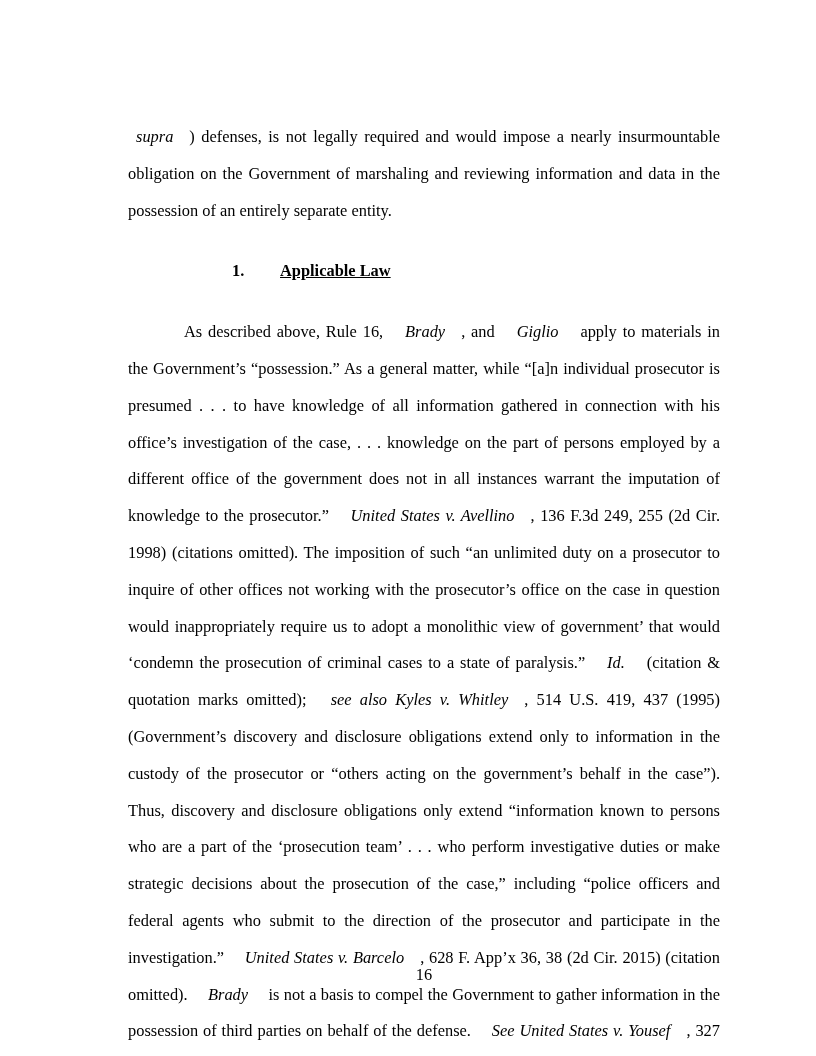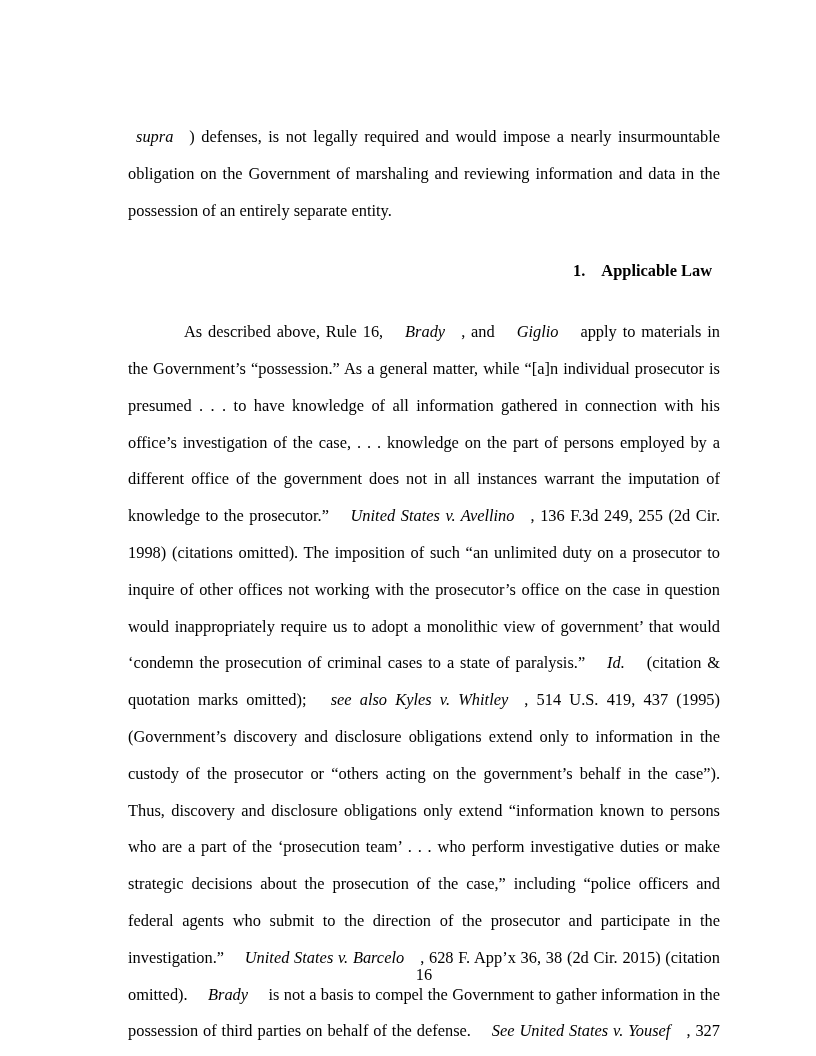--- a/index.html
+++ b/index.html
@@ -30,21 +30,22 @@
     text-align: justify;
   }
   .para.indent {
     text-indent: 48px;
   }
   .it {
     font-style: italic;
   }
   .heading {
     font-weight: bold;
-    text-align: right;
+    text-align: left;
+    text-decoration: underline;
   }
   .h-num {
     display: inline-block;
     margin-left: 96px;
     width: 48px;
   }
   .page-number {
     position: absolute;
     top: 941px;
     left: 0;

